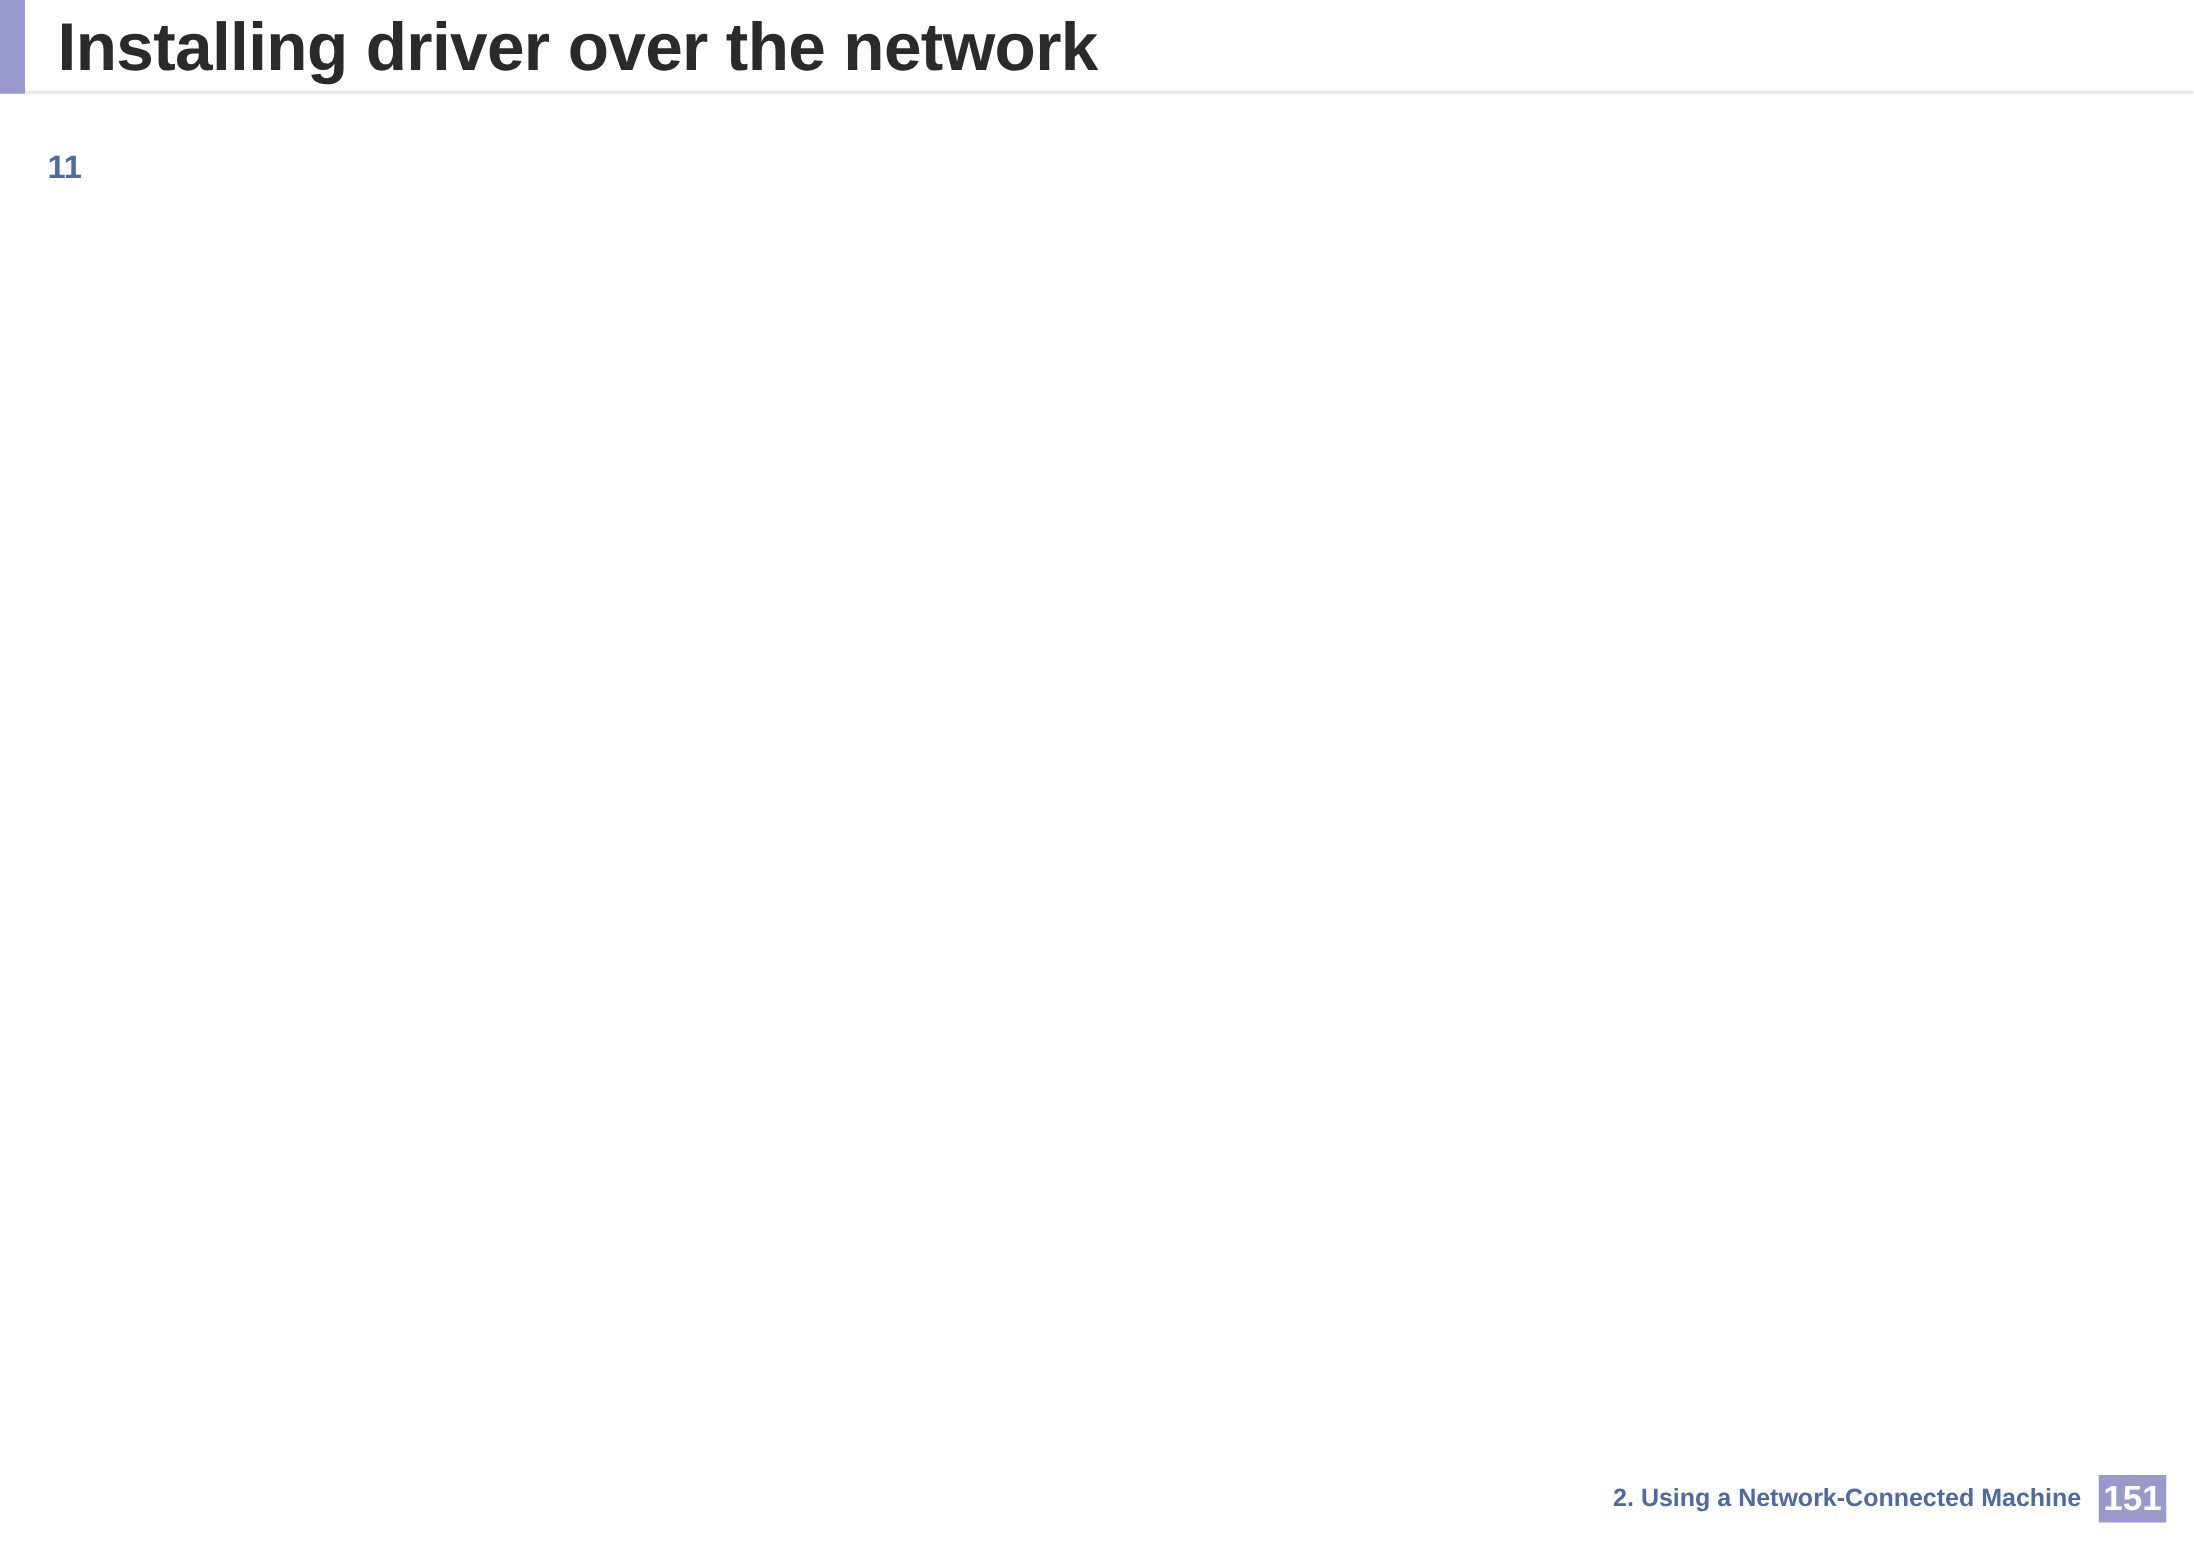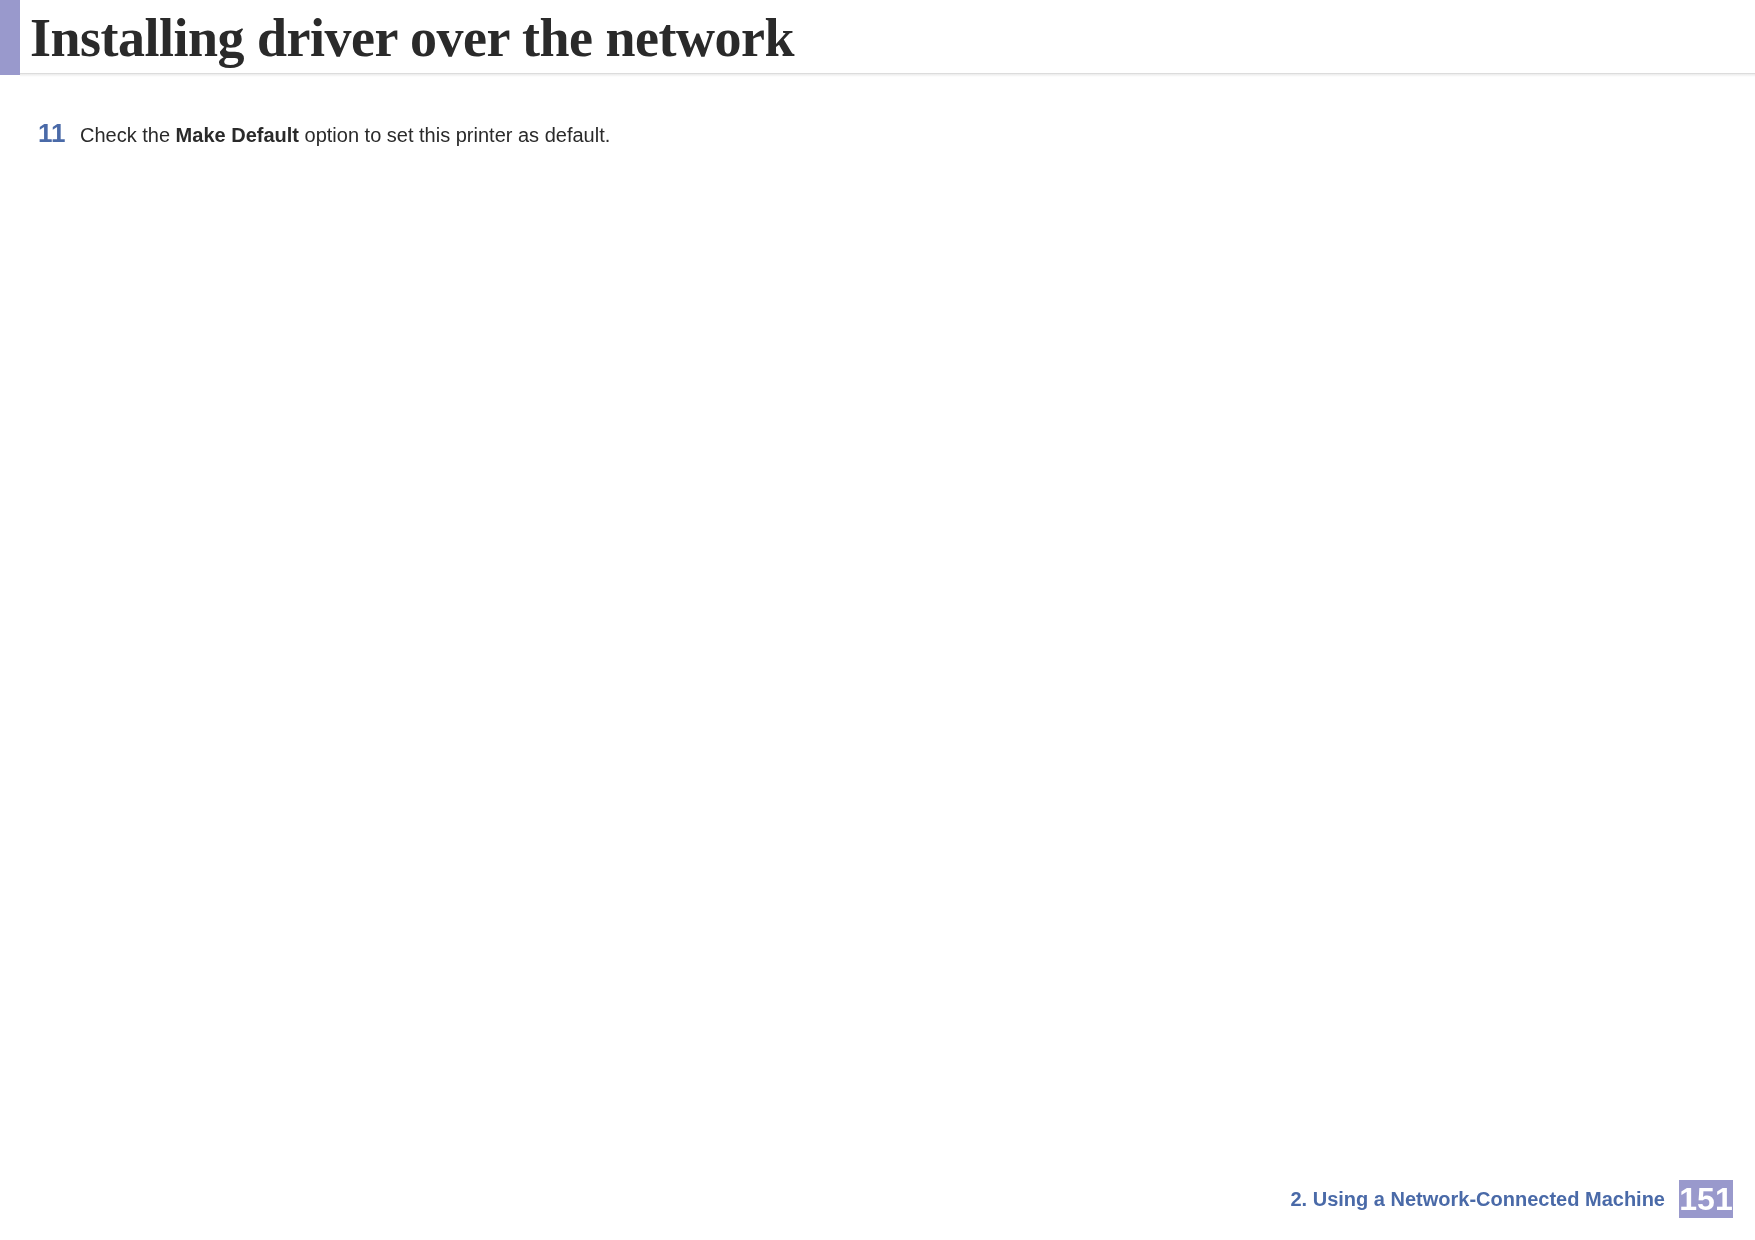--- a/index.html
+++ b/index.html
@@ -22,23 +22,22 @@
     .header-accent {
       width: 20px;
       height: 75px;
       background: #9999cc;
       flex-shrink: 0;
     }
     .header-title {
       font-size: 54px;
       font-weight: bold;
       color: #2a2a2a;
-      padding-left: 10px;
+      padding-left: 26px;
       letter-spacing: -0.5px;
-      font-family: Liberation Serif, serif;
     }
     .header-divider {
       position: absolute;
       left: 20px;
       right: 0;
       bottom: -2px;
       height: 4px;
       background: linear-gradient(to bottom, rgba(0,0,0,0.08), rgba(0,0,0,0));
       border-top: 1px solid #dcdcdc;
     }
@@ -78,43 +77,40 @@
     .footer-chapter {
       font-size: 20px;
       font-weight: bold;
       color: #4a6aa8;
       margin-right: 14px;
       margin-left: 20px;
     }
     .footer-page {
       background: #9999cc;
       color: #ffffff;
-      font-size: 32px;
+      font-size: 28px;
       font-weight: bold;
       width: 54px;
       height: 38px;
       display: flex;
       align-items: center;
       justify-content: center;
     }
   </style>
 </head>
 <body>
 
 <div class="header">
   <div class="header-accent"></div>
   <h1 class="header-title">Installing driver over the network</h1>
   <div class="header-divider"></div>
 </div>
 
 <div class="content">
   <div class="step">
     <div class="step-number">11</div>
-    <div class="step-text">
-      <span>Check the </span><span class="bold">Make Default</span><span> option to set this printer as default.</span>
-    </div>
   </div>
 </div>
 
 <div class="footer">
   <div class="footer-chapter">2.  Using a Network-Connected Machine</div>
   <div class="footer-page">151</div>
 </div>
 
 </body></html>

